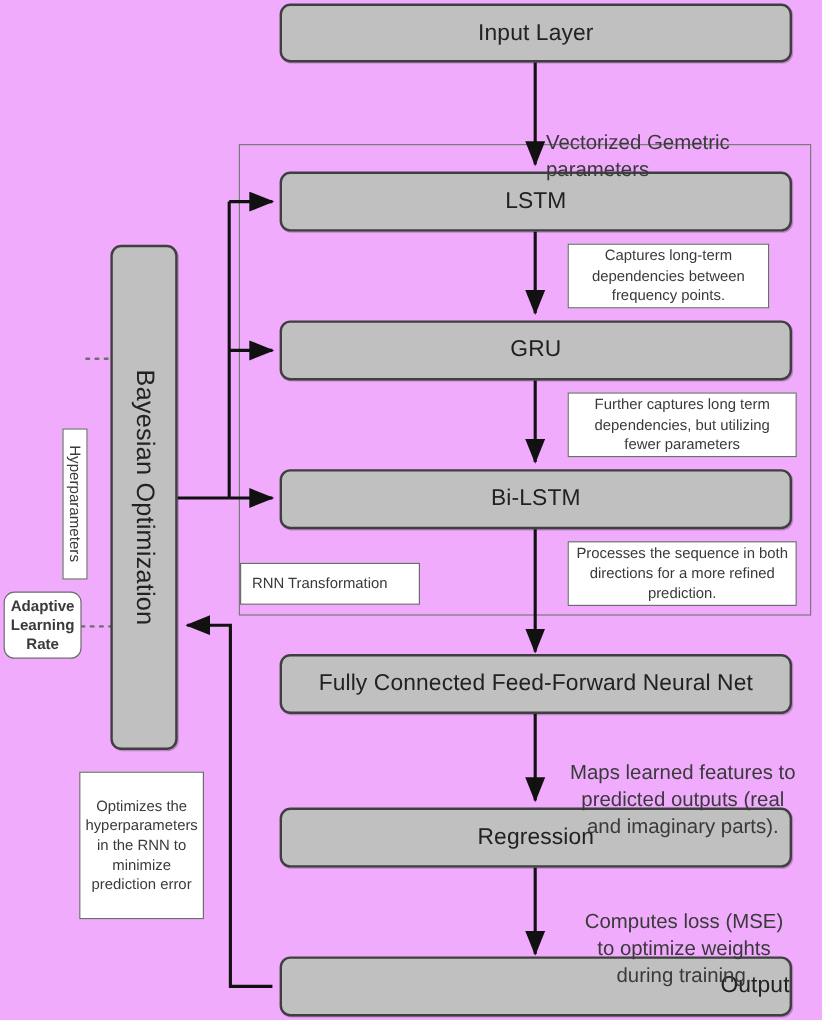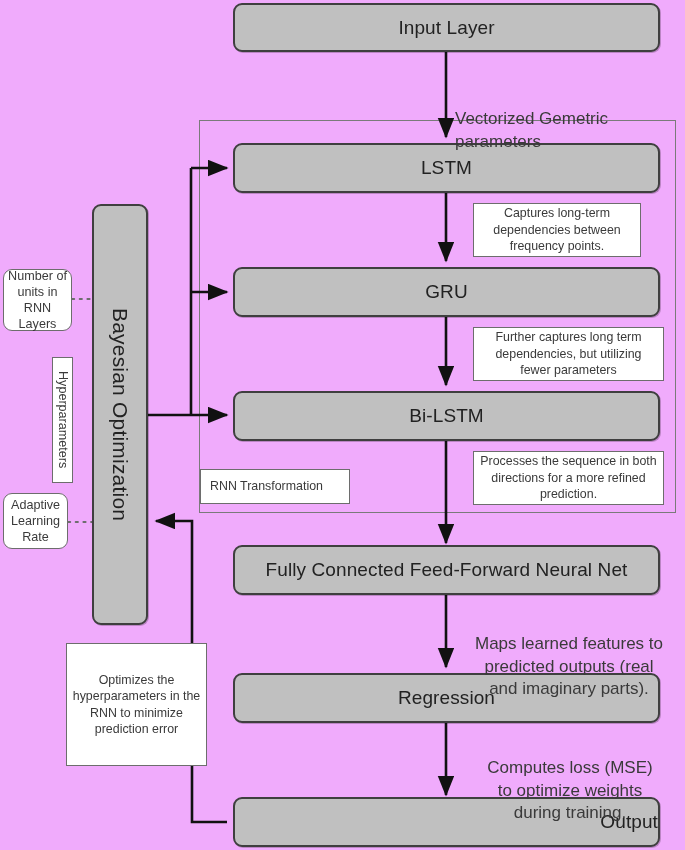--- a/index.html
+++ b/index.html
@@ -205,41 +205,38 @@
   </div>
 
   <div class="vbox" id="bayes-box" style="left:92px; top:204px; width:56px; height:421px;">
     <span class="vlbl">Bayesian Optimization</span>
   </div>
 
   <div class="vbox" id="hyper-box" style="left:52px; top:357px; width:21px; height:126px;">
     <span class="vlbl">Hyperparameters</span>
   </div>
 
-  <div class="roundtag" id="tag-units" style="left:3px; top:269px; width:69px; height:62px;">
-    <span class="lbl">Number of units in RNN Layers</span>
-  </div>
-
-  <div class="roundtag" id="tag-lr" style="left:3px; top:493px; width:65px; height:56px;">
+
+  <div class="roundtag" id="tag-lr" style="left:3px; top:493px; width:65px; height:56px;font-weight:bold;">
     <span class="lbl">Adaptive Learning Rate</span>
   </div>
 
   <div class="annot" id="annot-lstm" style="left:473px; top:203px; width:168px; height:54px;">
     <span class="lbl">Captures long-term dependencies between frequency points.</span>
   </div>
 
   <div class="annot" id="annot-gru" style="left:473px; top:327px; width:191px; height:54px;">
     <span class="lbl">Further captures long term dependencies, but utilizing fewer parameters</span>
   </div>
 
   <div class="annot" id="annot-bilstm" style="left:473px; top:451px; width:191px; height:54px;">
     <span class="lbl">Processes the sequence in both directions for a more refined prediction.</span>
   </div>
 
-  <div class="annot" id="annot-bayes" style="left:66px; top:643px; width:141px; height:123px;">
+  <div class="annot" id="annot-bayes" style="left:66px; top:643px; width:104px; height:123px;">
     <span class="lbl">Optimizes the hyperparameters in the RNN to minimize prediction error</span>
   </div>
 
   <div class="annot" id="annot-container" style="left:200px; top:469px; width:150px; height:35px; justify-content:flex-start; padding-left:9px;">
     <span class="lbl">RNN Transformation</span>
   </div>
 
   <div class="plainlabel" id="lab-input" style="left:455px; top:86px; width:215px; text-align:left;">
     <span>Vectorized Gemetric parameters</span>
   </div>

